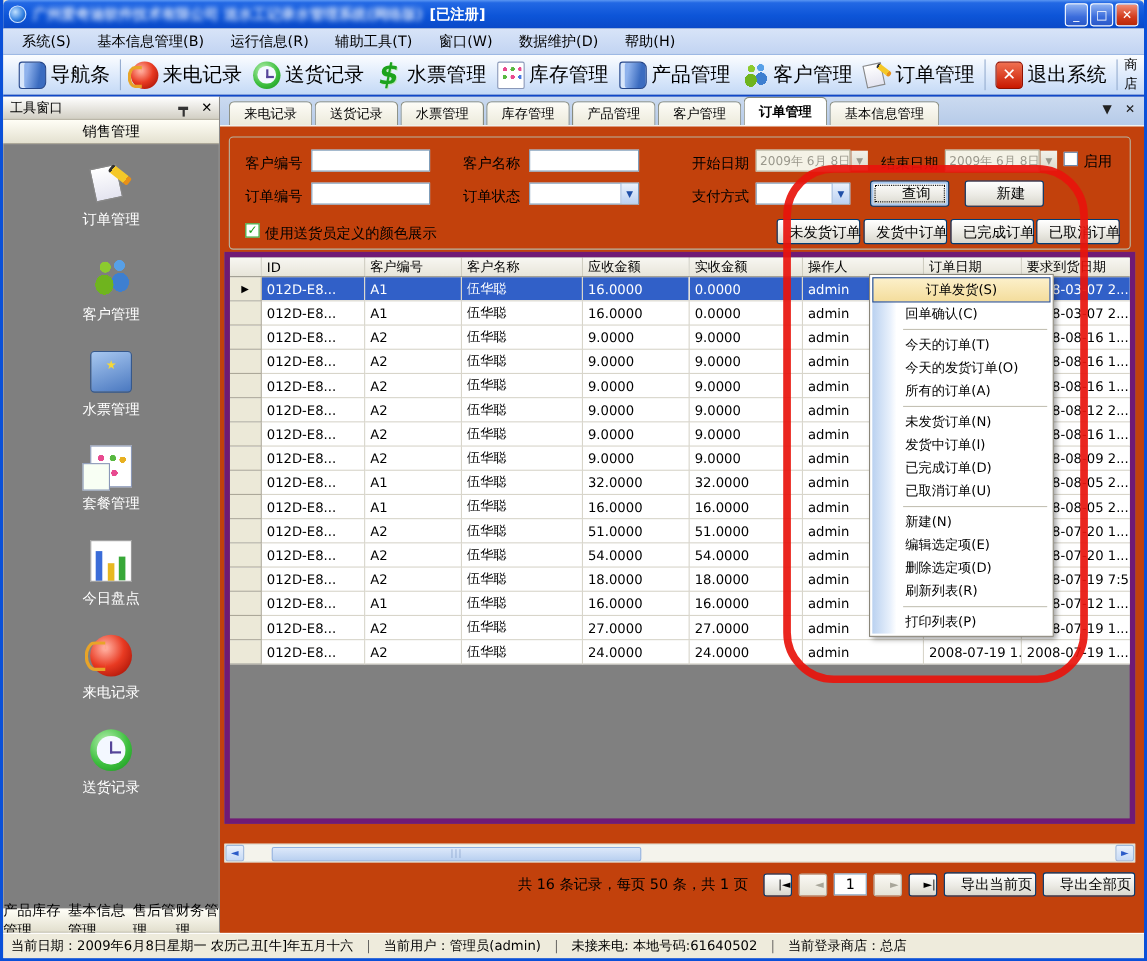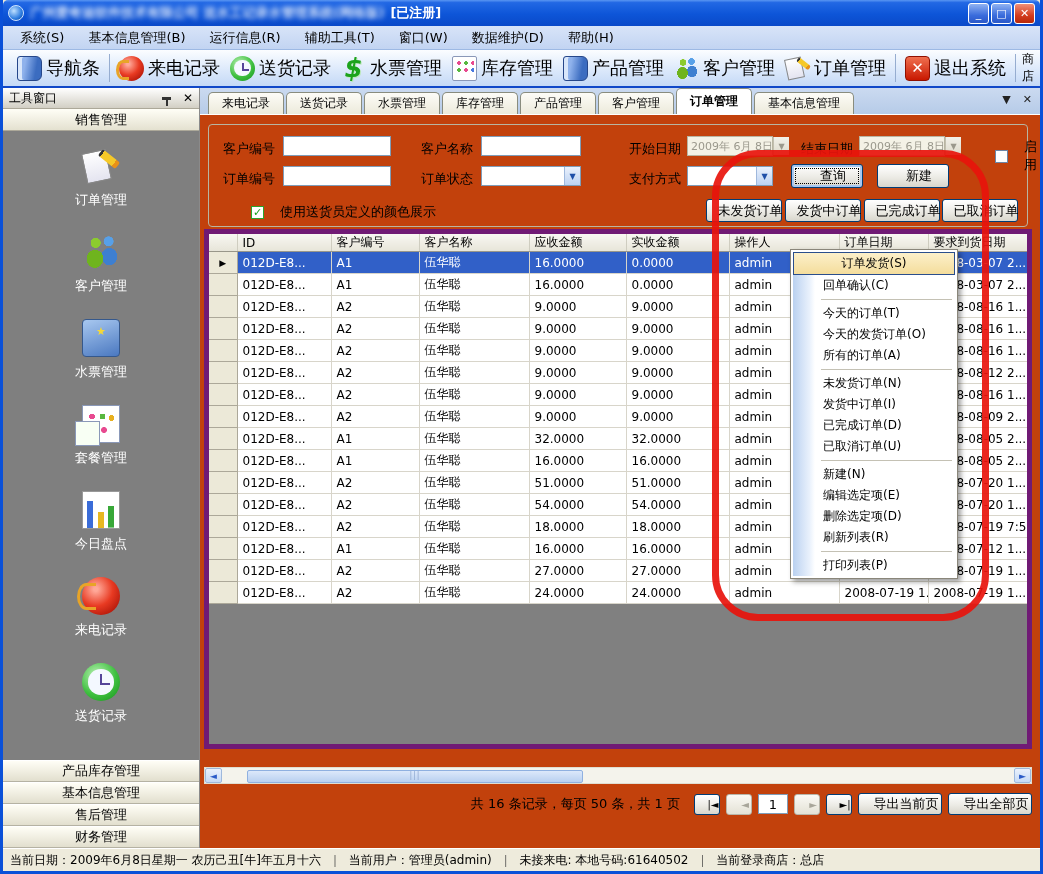--- a/index.html
+++ b/index.html
@@ -52,21 +52,21 @@
     background:linear-gradient(#FFFFFF,#D2CFC4); border-bottom:1px solid #ACA899; font-size:12px; }
   .sb-title { flex:1; }
   .pin-icon { width:9px; height:3px; background:#333; position:relative; margin-right:4px; }
   .pin-icon::after { content:""; position:absolute; left:4px; top:3px; width:2px; height:6px; background:#333; }
   .sb-x { font-size:12px; font-weight:bold; line-height:1; }
   .sb-section { height:22px; flex:none; display:flex; align-items:center; justify-content:center;
     background:linear-gradient(#FFFEF6,#E4E1D0); border-bottom:1px solid #ACA899; font-size:13px; }
   .sb-body { flex:1; background:#7F7F7F; display:flex; flex-direction:column; align-items:center;
     padding-top:16px; gap:24px; overflow:hidden; }
   .sb-item { display:flex; flex-direction:column; align-items:center; gap:6px; color:#fff; font-size:13px; }
-  .sb-bottom { flex:none; display:flex; flex-direction:column; }
+  .sb-bottom { flex:none; display:flex; }
   .sb-bottom-item { height:22px; display:flex; align-items:center; justify-content:center; font-size:13px;
     background:linear-gradient(#FFFEF6,#E2DFCE); border-top:1px solid #FFF; border-bottom:1px solid #B5B2A3; }
 
   
   .main { flex:1; display:flex; flex-direction:column; min-width:0; }
   .tabbar { height:27px; flex:none; background:linear-gradient(#CBDAF0,#B6CBE8); display:flex;
     align-items:flex-end; padding-left:8px; border-bottom:1px solid #FFF; position:relative; }
   .tab { height:22px; padding:0 13px; margin-right:2px; display:flex; align-items:center; font-size:12px;
     background:linear-gradient(#FDFCF7,#ECEADB); border:1px solid #898C7E; border-bottom:none;
     border-radius:5px 5px 0 0; white-space:nowrap; }
@@ -86,21 +86,21 @@
   .f-date { position:absolute; height:20px; background:#F4F2E6; border:1px solid #B8B5A2;
     display:flex; align-items:center; padding-left:3px; color:#9A988C; font-size:11px; white-space:nowrap; }
   .xp-btn { background:linear-gradient(#FFFFFF,#ECEBE5 55%,#D8D6CC); border:1px solid #003C74;
     border-radius:3px; font-size:13px; display:flex; align-items:center; justify-content:center; white-space:nowrap;padding-left:12px; }
   .btn-query { position:absolute; left:582px; top:39px; width:72px; height:24px;
     box-shadow:inset 0 0 0 2px #A8C8F0; outline:1px dotted #000; outline-offset:-5px; }
   .btn-new { position:absolute; left:668px; top:39px; width:72px; height:24px; }
   .chk { width:13px; height:13px; background:#fff; border:1px solid #2BA42B; color:#18A018;
     font-size:11px; line-height:11px; text-align:center; flex:none; }
   .chk.empty { border:1px solid #6C86A8; }
-  .chk-row { position:absolute; display:flex; align-items:center; gap:16px; font-size:13px;margin-left:28px; }
+  .chk-row { position:absolute; display:flex; align-items:flex-start; gap:5px; font-size:13px; }
   .status-btn { position:absolute; top:74px; height:23px; }
 
   
   .table-zone { position:absolute; left:4px; top:114px; width:828px; height:520px;
     background:#808080; border:5px solid #701a75; overflow:hidden; }
   table.grid { border-collapse:collapse; table-layout:fixed; width:826px; background:#fff; }
   .grid th { height:16px; font-weight:normal; font-size:12px; text-align:left; padding:0 5px;
     background:linear-gradient(#F8F7F2,#E7E5D9); border-right:1px solid #CFCDC0; border-bottom:1px solid #99978A;
     white-space:nowrap; overflow:hidden; }
   .grid td { height:22px; font-size:12px; padding:0 5px; background:#fff;

